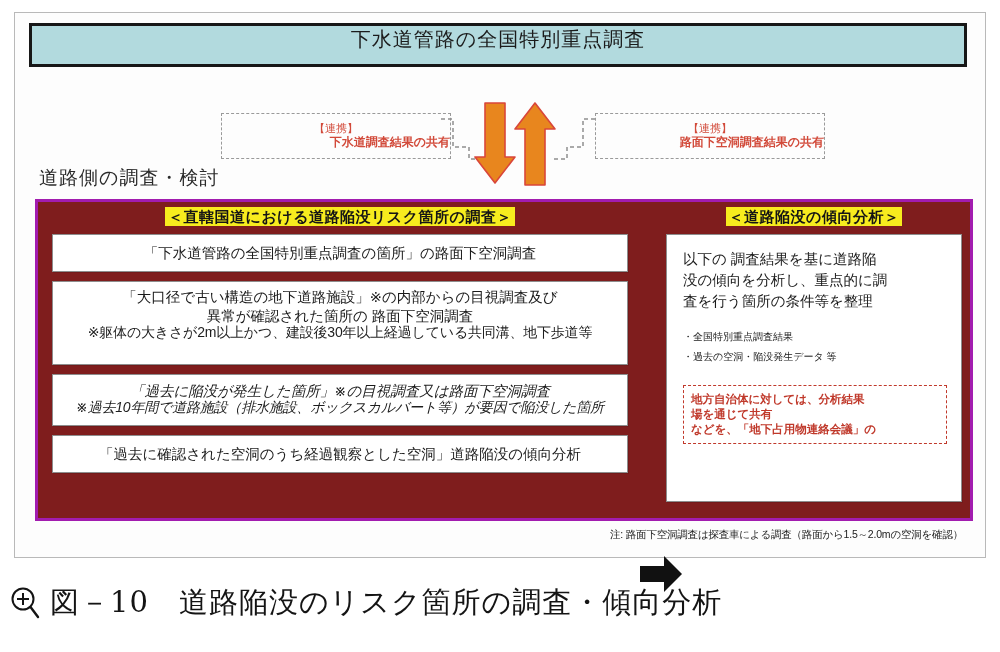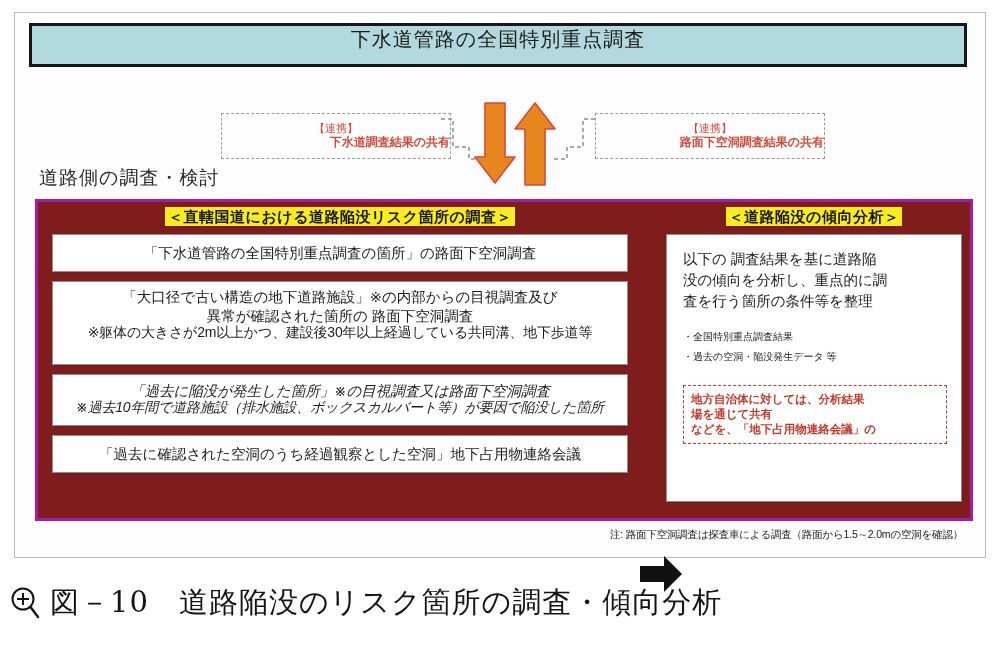--- a/index.html
+++ b/index.html
@@ -272,21 +272,21 @@
         <div class="note">※躯体の大きさが2m以上かつ、建設後30年以上経過している共同溝、地下歩道等</div>
       </div>
 
       <div class="wbox b3">
         <div class="ln">「過去に陥没が発生した箇所」※の目視調査又は路面下空洞調査</div>
         <div class="note">※過去10年間で道路施設（排水施設、ボックスカルバート等）が要因で陥没した箇所</div>
       </div>
 
       <div class="wbox b4">
         <div>
-          <div class="ln">「過去に確認された空洞のうち経過観察とした空洞」地下占用物連絡会議</div>
+          <div class="ln">「過去に確認された空洞のうち経過観察とした空洞」道路陥没の傾向分析</div>
         </div>
       </div>
     </div>
 
     <div class="black-arrow">
       <svg width="46" height="40" viewBox="0 0 46 40">
         <path d="M2,12 L26,12 L26,2 L44,20 L26,38 L26,28 L2,28 Z" fill="#111111"></path>
       </svg>
     </div>
 

